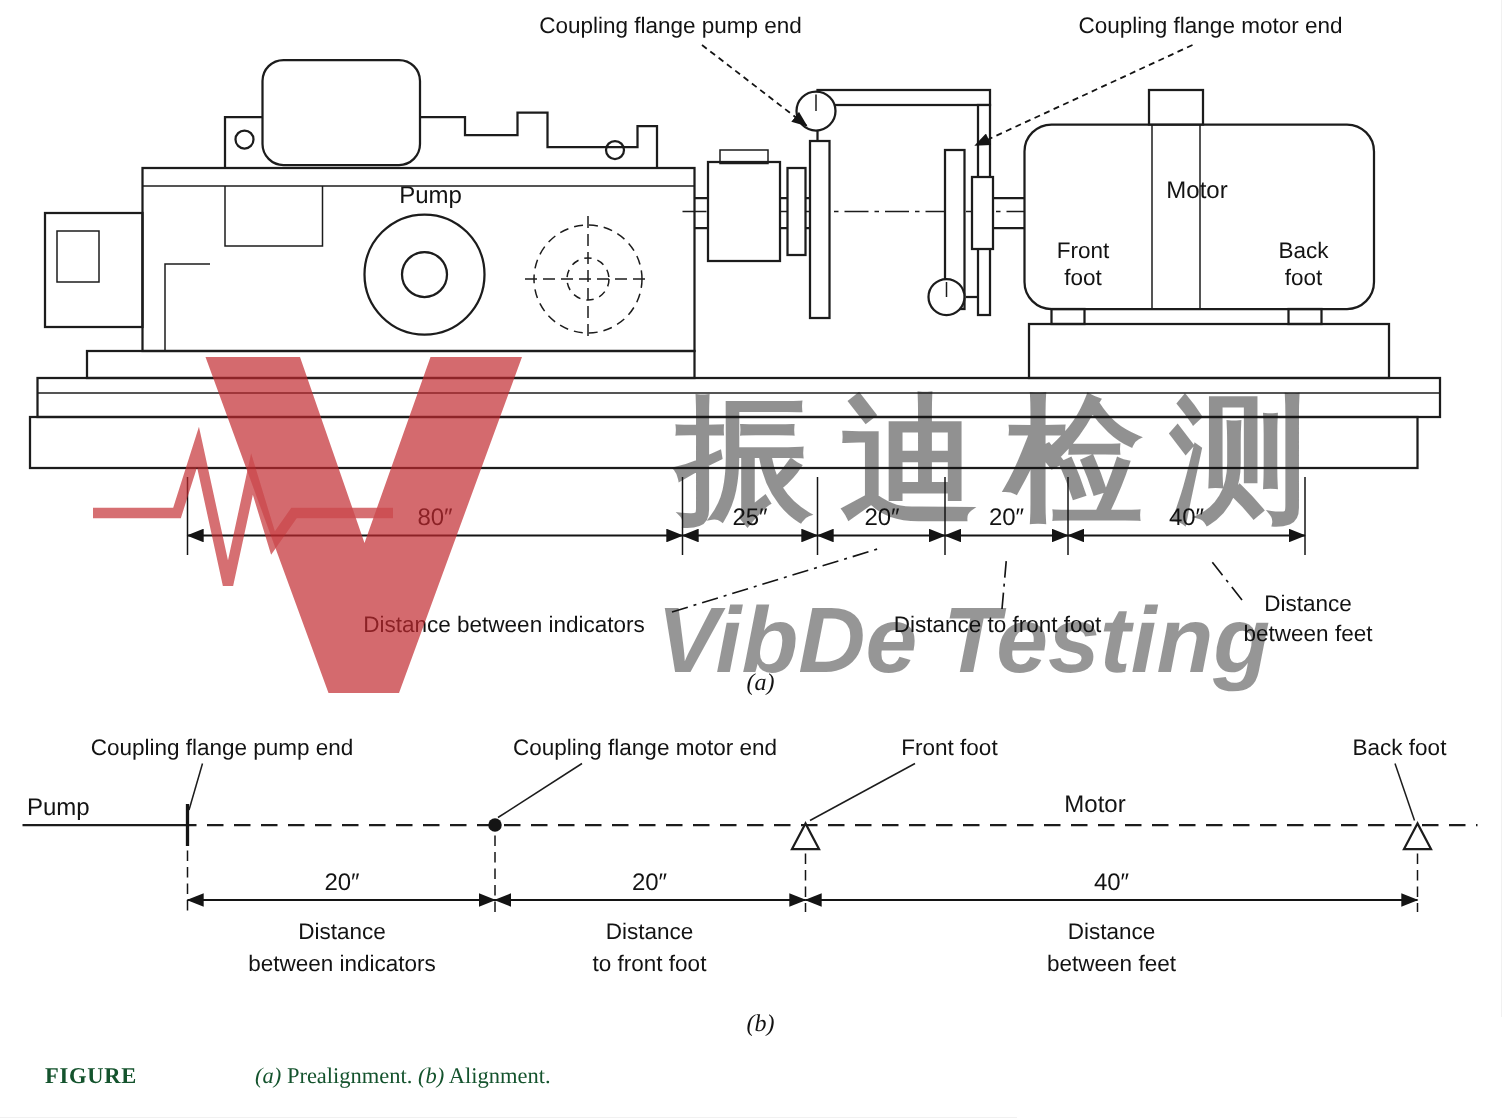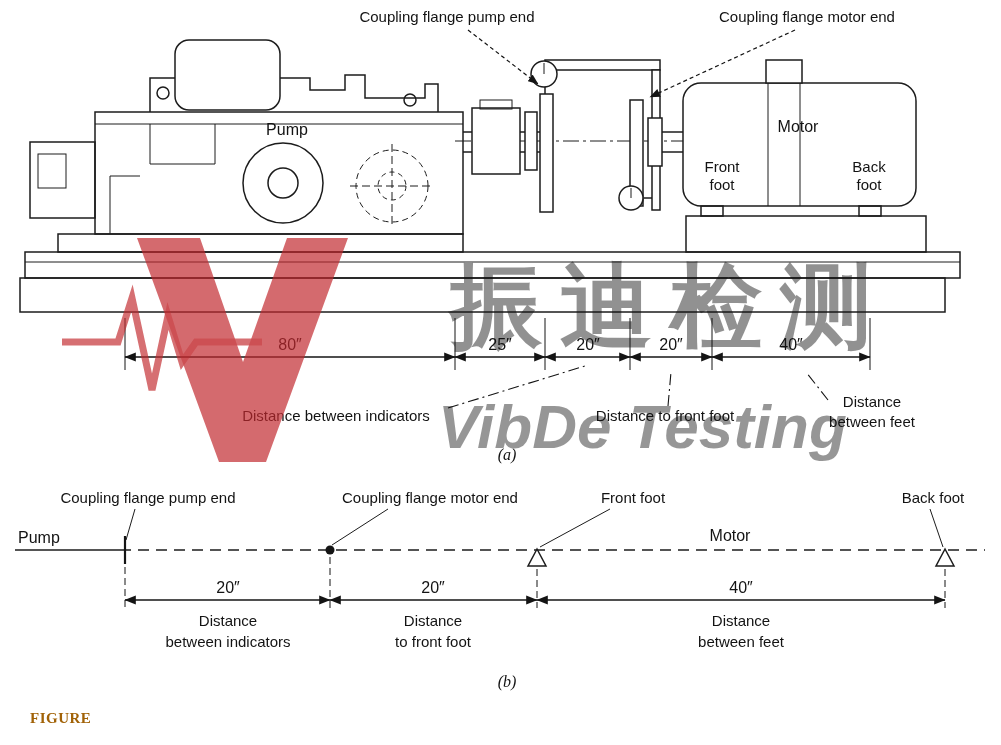--- a/index.html
+++ b/index.html
@@ -13,21 +13,21 @@
   .tag{font:italic 16px "Liberation Serif",serif;}
   .mid{text-anchor:middle;}
   .ln{stroke:#1c1c1c;stroke-width:1.5;fill:none;}
   .lnthin{stroke:#1c1c1c;stroke-width:1;fill:none;}
   .fillw{fill:#ffffff;}
   .dim{stroke:#141414;stroke-width:1.3;marker-start:url(#ar);marker-end:url(#ar);}
   .ext{stroke:#141414;stroke-width:1;}
   .leader-dot{stroke:#141414;stroke-width:1.2;fill:none;stroke-dasharray:4 3;}
   .leader-dd{stroke:#141414;stroke-width:1.1;fill:none;stroke-dasharray:11 4 2 4;}
   .caption{position:absolute;left:0;top:706px;width:1001px;height:30px;
-           font:15px "Liberation Serif",serif;color:#a16207;}
+           font:15px "Liberation Serif",serif;color:#14532d;}
   .caption .figword{position:absolute;left:30px;top:4px;font-weight:bold;letter-spacing:.5px;}
   .caption .captext{position:absolute;left:170px;top:4px;}
   .caption i{font-style:italic;}
 </style>
 </head>
 <body>
 
 <div class="stage">
 
 <svg width="1001" height="745" viewBox="0 0 1001 745">
@@ -199,15 +199,20 @@
   <g opacity="0.85">
     <polyline points="62,342 118,342 132,298 152,390 168,316 182,362 196,342 262,342" fill="none" stroke="#c22a2e" stroke-width="7" opacity="0.8"></polyline>
     <polygon points="137,238 200,238 243,362 287,238 348,238 266,462 219,462" fill="#c22a2e" opacity="0.82"></polygon>
     <text x="450" y="338" font-size="92" font-weight="bold" letter-spacing="18" fill="#8f8f8f" opacity="0.55" font-family="'DejaVu Sans',sans-serif">振迪检测</text>
     <text x="438" y="448" font-size="62" font-weight="bold" font-style="italic" fill="#8f8f8f" opacity="0.52" font-family="'Liberation Sans',sans-serif">VibDe Testing</text>
   </g>
 </svg>
 
   <div class="caption">
     <span class="figword">FIGURE</span>
+    <span class="captext"><i>(a)</i>
+      <span>Prealignment.</span>
+      <i>(b)</i>
+      <span>Alignment.</span>
+    </span>
   </div>
 
 </div>
 
 </body></html>

